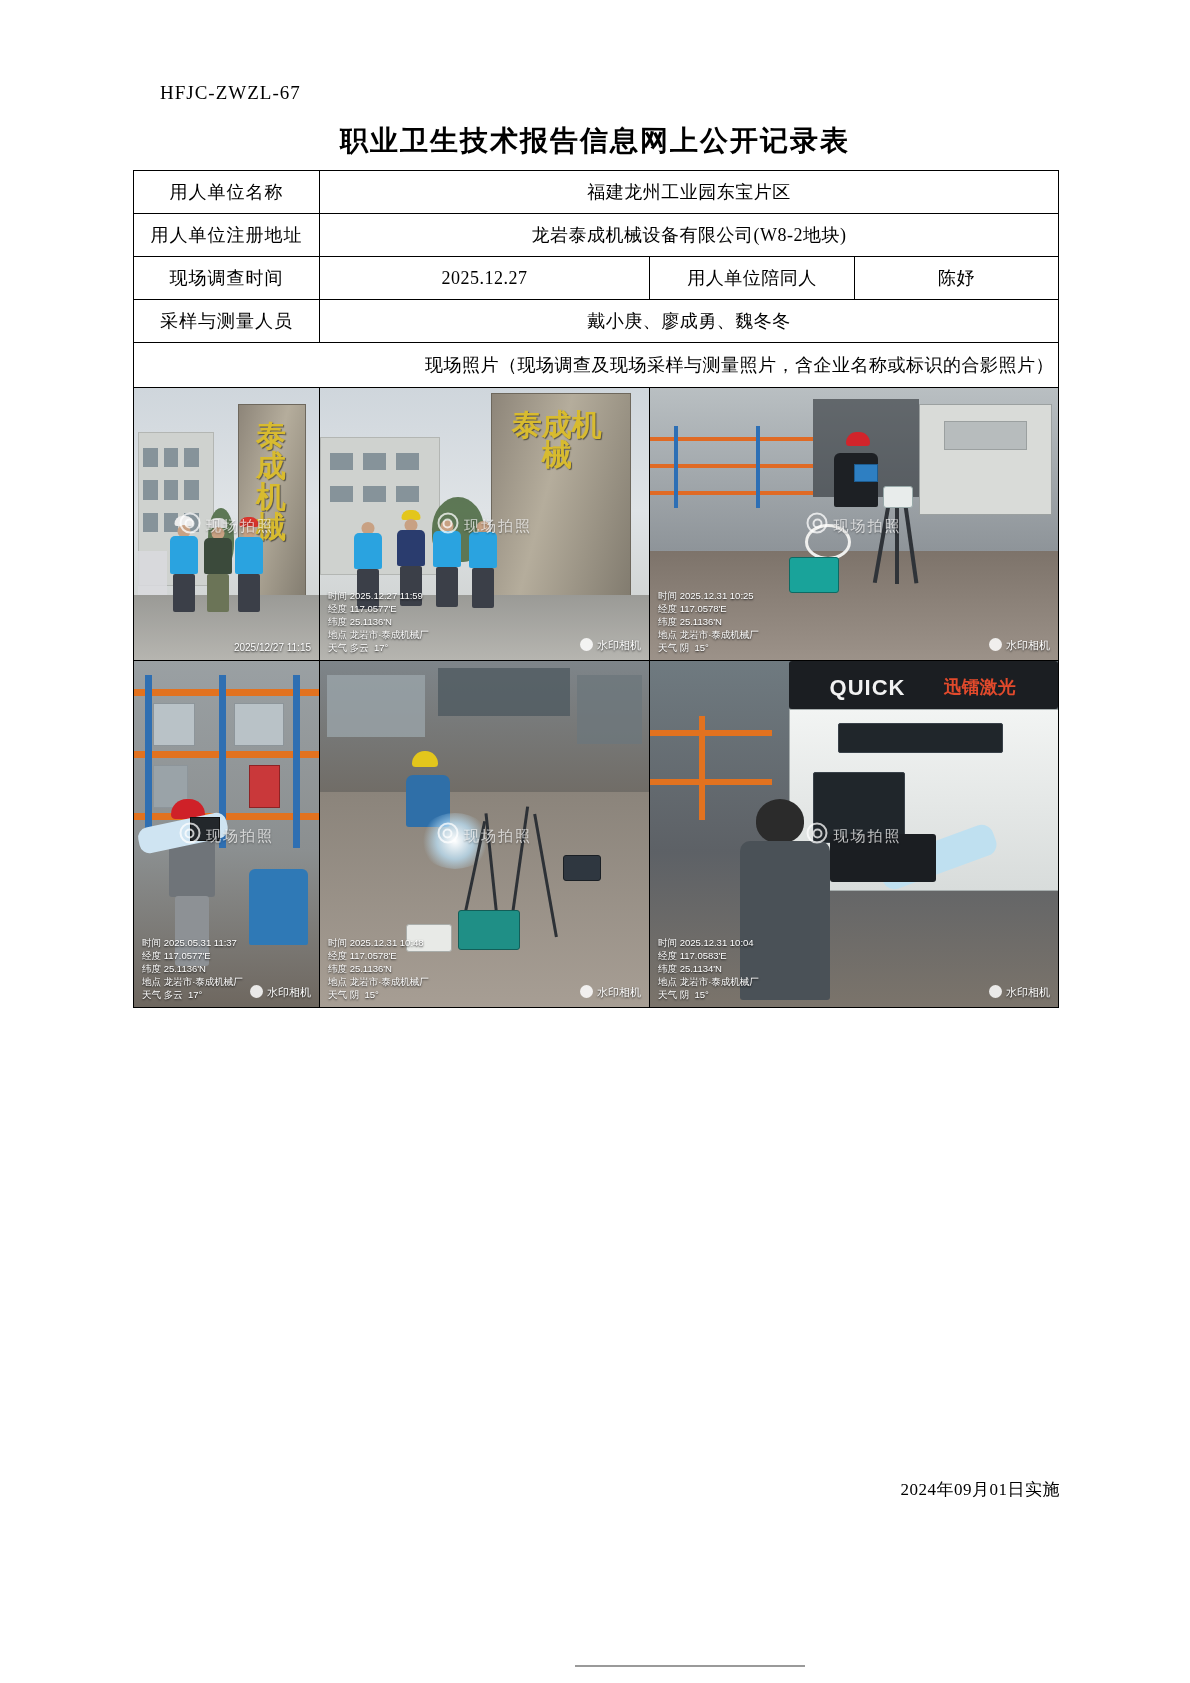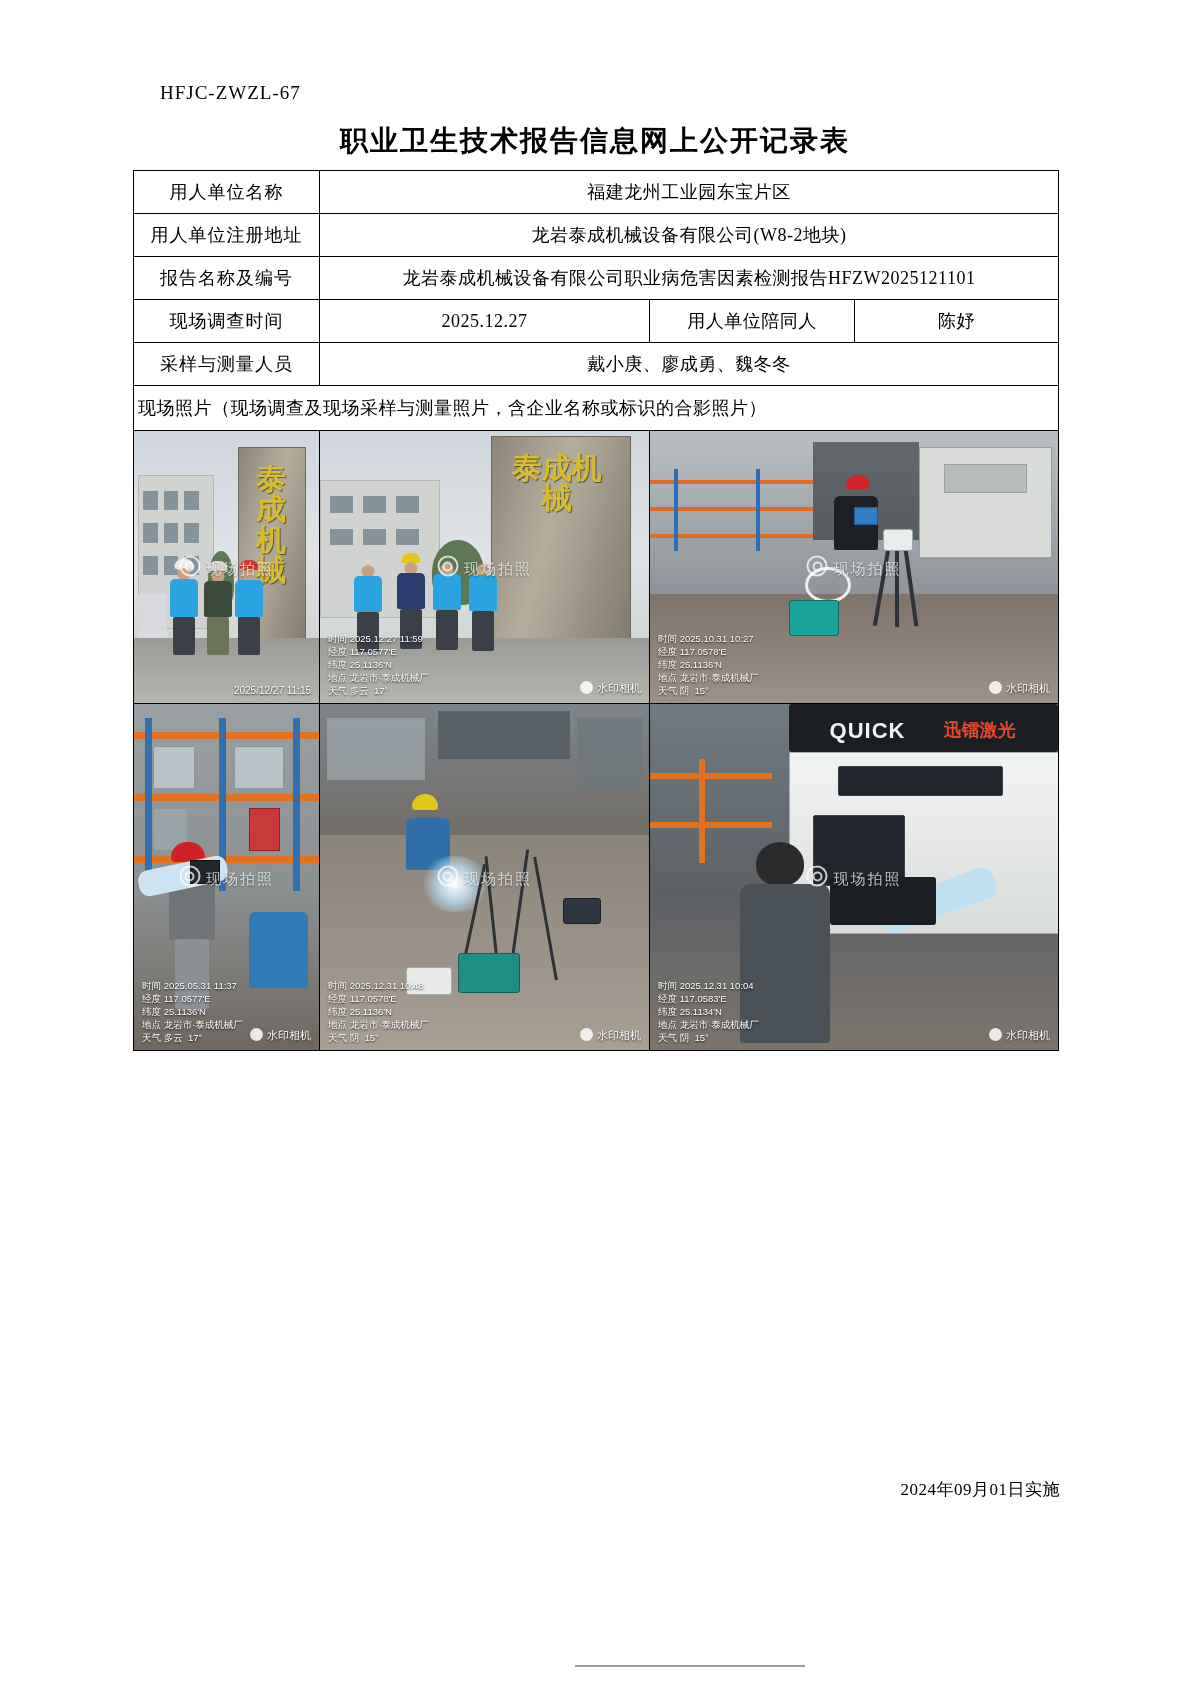--- a/index.html
+++ b/index.html
@@ -58,21 +58,21 @@
   .lbl {
     text-align: center;
     width: 186px;
     letter-spacing: 1px;
   }
   .val {
     text-align: center;
     letter-spacing: 0.5px;
   }
   .photos-header {
-    text-align: left;
+    text-align: right;
     font-size: 18px;
     letter-spacing: 0.5px;
     padding: 7px 4px !important;
   }
   .photo-cell {
     padding: 0 !important;
     border: 1px solid #000 !important;
     height: 272px;
     overflow: hidden;
   }
@@ -271,24 +271,20 @@
       <col style="width:204px">
     </colgroup>
     <tbody>
       <tr>
         <td class="lbl">用人单位名称</td>
         <td class="val" colspan="3">福建龙州工业园东宝片区</td>
       </tr>
       <tr>
         <td class="lbl">用人单位注册地址</td>
         <td class="val" colspan="3">龙岩泰成机械设备有限公司(W8-2地块)</td>
-      </tr>
-      <tr>
-        <td class="lbl">报告名称及编号</td>
-        <td class="val" colspan="3">龙岩泰成机械设备有限公司职业病危害因素检测报告HFZW2025121101</td>
       </tr>
       <tr>
         <td class="lbl">现场调查时间</td>
         <td class="val">2025.12.27</td>
         <td class="val">用人单位陪同人</td>
         <td class="val">陈妤</td>
       </tr>
       <tr>
         <td class="lbl">采样与测量人员</td>
         <td class="val" colspan="3">戴小庚、廖成勇、魏冬冬</td>
@@ -397,21 +393,21 @@
             <div class="worker-body" style="left:45%;top:24%;width:44px;height:54px;"></div>
             <div class="helmet" style="left:48%;top:16%;"></div>
             <div class="mach" style="left:50%;top:28%;width:22px;height:16px;background:#2e7fc2;border-color:#1d5c90;"></div>
             <div class="tripod-leg" style="left:58%;top:42%;height:30%;transform:rotate(10deg);"></div>
             <div class="tripod-leg" style="left:62%;top:42%;height:30%;transform:rotate(-8deg);"></div>
             <div class="tripod-leg" style="left:60%;top:42%;height:30%;"></div>
             <div class="sampler" style="left:57%;top:36%;width:28px;height:20px;"></div>
             <div class="tubing" style="left:38%;top:50%;width:40px;height:30px;"></div>
             <div class="sampler" style="left:34%;top:62%;width:48px;height:34px;background:#19a39a;border-color:#0d6a63;"></div>
             <div class="wm"><span class="cam"></span><span>现场拍照</span></div>
-            <div class="stamp">时间 2025.10.31 10:27
+            <div class="stamp">时间 2025.12.31 10:25
 经度 117.0578'E
 纬度 25.1136'N
 地点 龙岩市·泰成机械厂
 天气 阴  15°</div>
             <div class="brand"><span class="dot"></span><span>水印相机</span></div>
           </div>
         </td>
       </tr>
 
       <tr>

